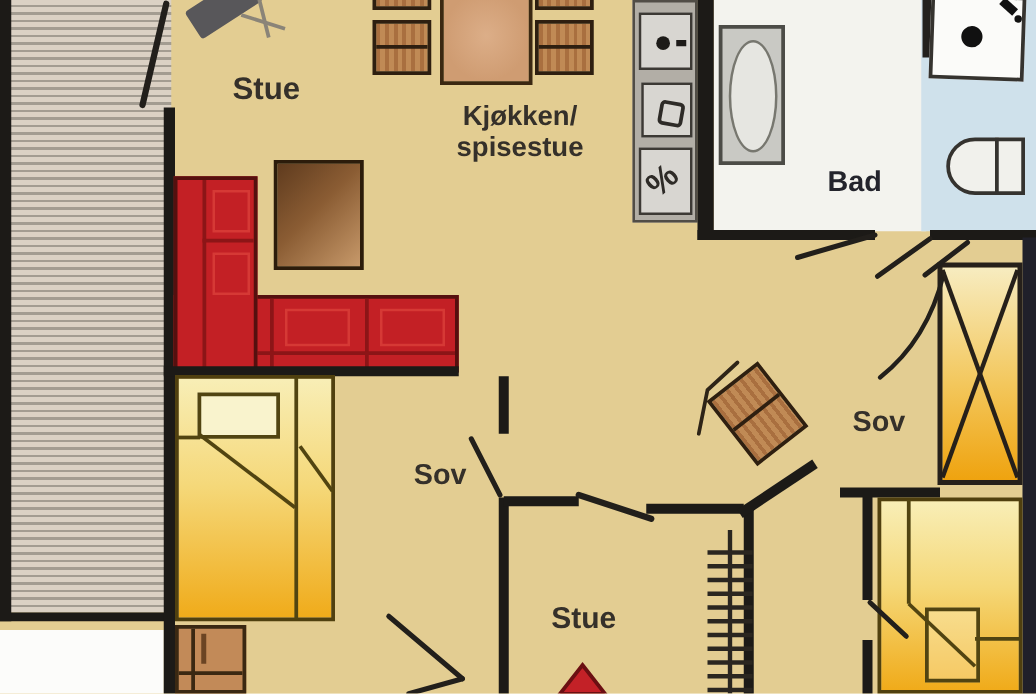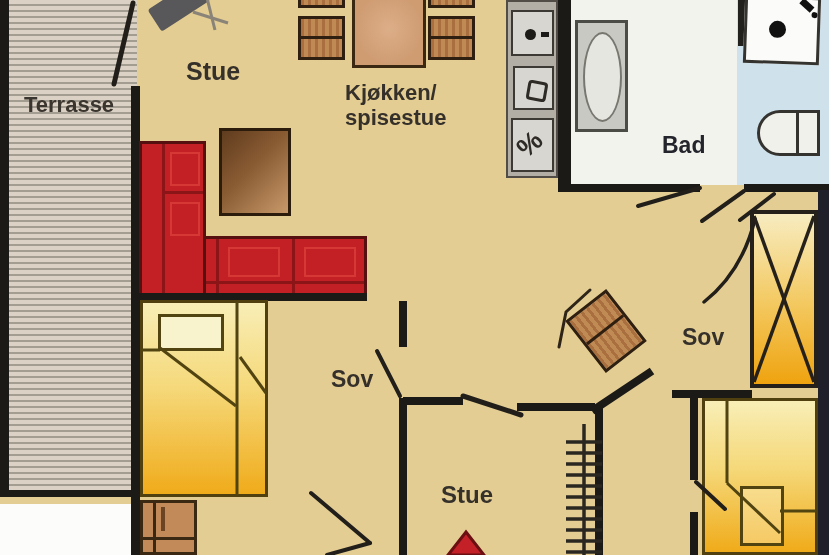--- a/index.html
+++ b/index.html
@@ -14,21 +14,21 @@
     left:0;top:0;width:137px;height:497px;
     background:repeating-linear-gradient(180deg,#dbd1c4 0px,#dbd1c4 4px,#a39c91 4px,#a39c91 6px);
     border-bottom:7px solid #1c1a17;box-sizing:border-box;
   }
   .terrace-left-wall{left:0;top:0;width:9px;height:497px;background:#1c1a17;}
   .house-left-wall{left:131px;top:86px;width:9px;height:469px;background:#1c1a17;}
   
   .lbl{color:#35302a;font-weight:700;white-space:nowrap;}
   .lbl-terrasse{left:24px;top:92px;font-size:22px;color:#3a352f;}
   .lbl-stue{left:186px;top:57px;font-size:25px;}
-  .lbl-kjokken{left:345px;top:80px;width:142px;font-size:22px;line-height:25px;white-space:normal;}
+  .lbl-kjokken{left:345px;top:80px;width:142px;text-align:center;font-size:22px;line-height:25px;white-space:normal;}
   .lbl-bad{left:662px;top:132px;font-size:23px;color:#23242c;}
   .lbl-sov-r{left:682px;top:324px;font-size:23px;}
   .lbl-sov-l{left:331px;top:366px;font-size:23px;}
   .lbl-gang{left:441px;top:481px;font-size:24px;}
   
   .stove{left:150px;top:-8px;width:58px;height:26px;background:#58575a;border-radius:3px;transform:rotate(-33deg);}
   .coffee-table{left:219px;top:128px;width:72px;height:88px;background:linear-gradient(135deg,#5f3b1e 0%,#8a5c33 45%,#c7996a 100%);border:3px solid #2c1c0b;box-sizing:border-box;}
   .sofa-v{left:139px;top:141px;width:67px;height:157px;background:#c32025;border:3px solid #55100f;box-sizing:border-box;}
   .sofa-h{left:139px;top:236px;width:228px;height:62px;background:#c32025;border:3px solid #55100f;box-sizing:border-box;}
   .sofa-div{background:#8c1517;}
@@ -95,21 +95,20 @@
 </style>
 </head>
 <body>
 
 <div class="plan">
 
   <div class="abs terrace"></div>
   <div class="abs terrace-left-wall"></div>
   <div class="abs outside-white"></div>
   <div class="abs house-left-wall"></div>
-  <div class="abs lbl lbl-terrasse">Terrasse</div>
 
   <div class="abs lbl lbl-stue">Stue</div>
   <div class="abs stove"></div>
   <div class="abs coffee-table"></div>
 
   <div class="abs sofa-h">
     <div class="abs sofa-div" style="left:74px;top:0;width:3px;height:56px;"></div>
     <div class="abs sofa-div" style="left:150px;top:0;width:3px;height:56px;"></div>
     <div class="abs sofa-div" style="left:0;top:42px;width:222px;height:3px;"></div>
     <div class="abs cushion" style="left:10px;top:8px;width:48px;height:26px;"></div>

